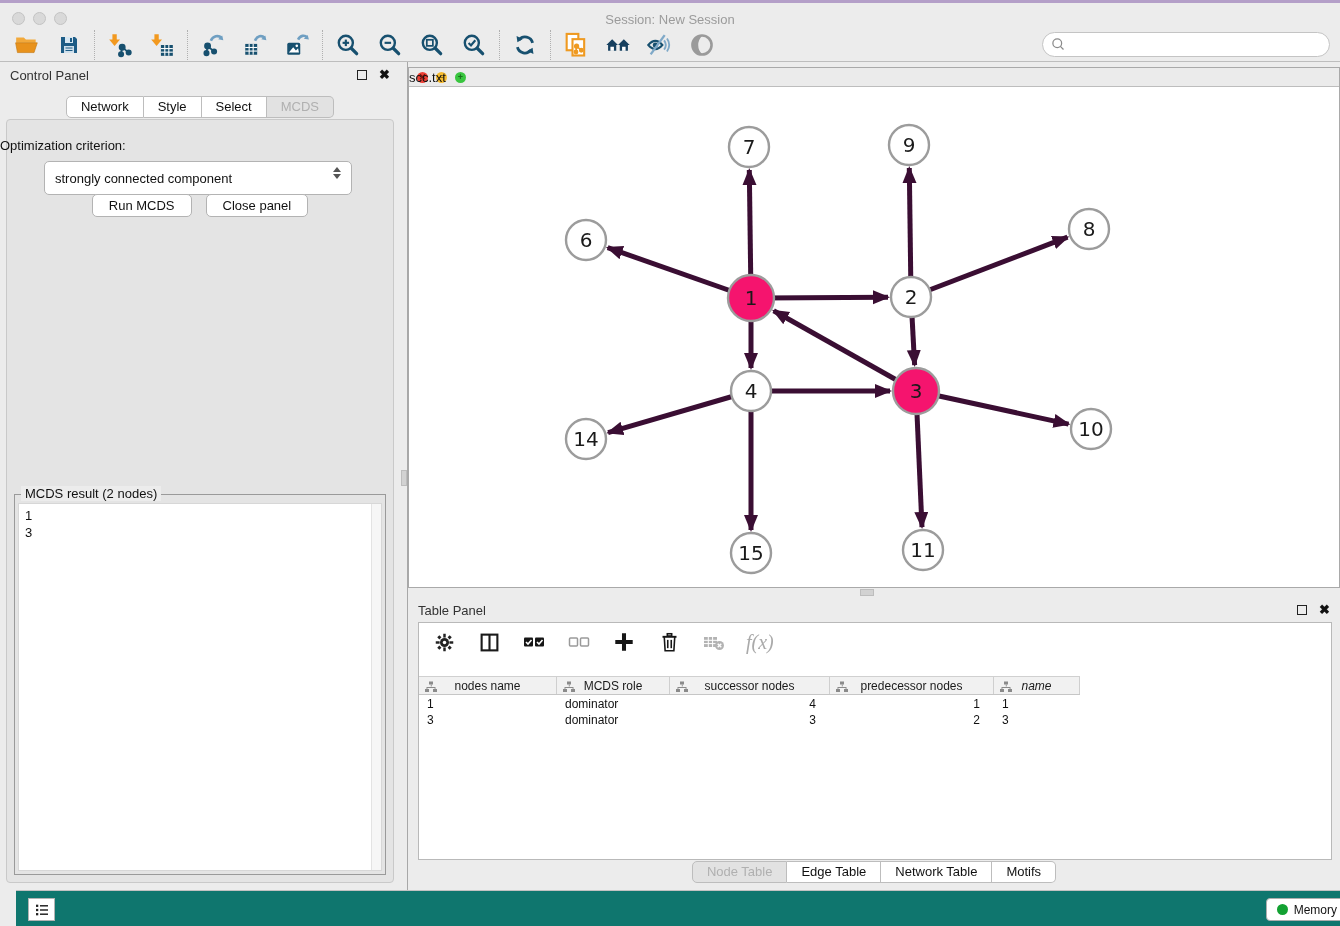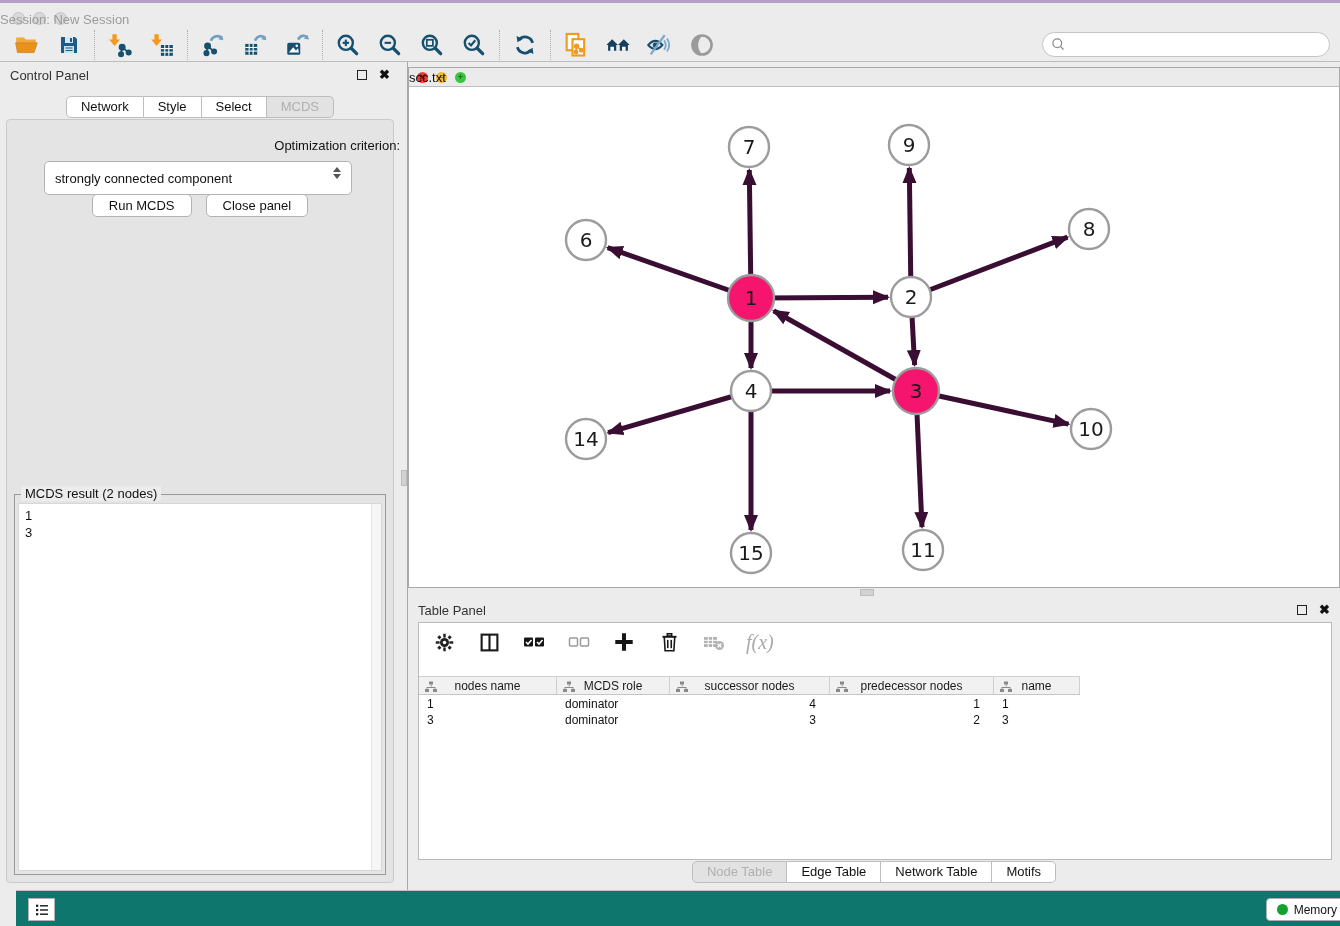--- a/index.html
+++ b/index.html
@@ -4,42 +4,42 @@
 <style>
   * { margin:0; padding:0; box-sizing:border-box; }
   html,body { width:1340px; height:926px; font-family:"Liberation Sans",sans-serif; background:#ececec; overflow:hidden; position:relative; }
   .abs { position:absolute; }
 
   
   #top-strip { left:0; top:0; width:1340px; height:3px; background:#b49fc8; }
   #titlebar { left:0; top:3px; width:1340px; height:25px; background:#ececec; }
   .tl-dot { width:13px; height:13px; border-radius:50%; background:#d9d9d9; border:1px solid #c3c3c3; display:inline-block; }
   #titlebar-dots { left:12px; top:9px; display:flex; gap:8px; }
-  #window-title { width:100%; top:9px; font-size:13px; color:#9b9b9b; }
+  #window-title { width:100%; text-align:center; top:9px; font-size:13px; color:#9b9b9b; }
 
   
   #toolbar { left:0; top:28px; width:1340px; height:34px; border-bottom:1px solid #bdbdbd; background:#ececec; display:flex; align-items:center; padding-left:6px; }
   .tb-btn { width:42px; height:32px; display:flex; align-items:center; justify-content:center; }
   .tb-sep { width:1px; height:30px; border-left:1px dotted #b0b0b0; margin:0 4px; }
   #toolbar-search { position:absolute; left:1042px; top:4px; width:288px; height:25px; background:#fff; border:1px solid #c4c4c4; border-radius:13px; display:flex; align-items:center; padding-left:8px; }
   #toolbar-search input { border:none; outline:none; font-size:13px; width:240px; background:transparent; }
 
   
   #control-panel { left:0; top:62px; width:400px; height:828px; background:#ececec; }
   .panel-header { height:26px; display:flex; align-items:center; padding:0 10px; font-size:13px; color:#333; }
   .panel-header .spacer { flex:1; }
   .float-icon { width:10px; height:10px; border:1.5px solid #222; margin-right:12px; }
   .close-icon { font-size:13px; font-weight:bold; color:#111; line-height:10px; }
   #cp-tabs { left:0; top:34px; width:400px; display:flex; justify-content:center; position:absolute; z-index:3; }
   .tab { height:22px; line-height:20px; padding:0 14px; font-size:13px; background:#fff; border:1px solid #bdbdbd; border-left:none; color:#111; }
   .tab:first-child { border-left:1px solid #bdbdbd; border-radius:5px 0 0 5px; }
   .tab:last-child { border-radius:0 5px 5px 0; }
   .tab.selected { background:#e2e2e2; color:#b0b0b0; }
   #cp-content { left:6px; top:57px; width:388px; height:764px; background:#e4e4e4; border:1px solid #c9c9c9; border-radius:4px; }
-  #opt-label { width:100%; text-align:right; top:76px; font-size:13px; color:#111; }
+  #opt-label { width:100%; text-align:left; top:76px; font-size:13px; color:#111; }
   #opt-select { left:44px; top:99px; width:308px; height:34px; background:#fff; border:1px solid #b3b3b3; border-radius:5px; font-size:13px; display:flex; align-items:center; padding-left:10px; color:#111; }
   #opt-stepper { position:absolute; right:8px; top:3px; width:12px; height:16px; display:flex; flex-direction:column; align-items:center; justify-content:center; gap:2px; }
   .chev-up { width:0; height:0; border-left:4px solid transparent; border-right:4px solid transparent; border-bottom:5px solid #555; }
   .chev-dn { width:0; height:0; border-left:4px solid transparent; border-right:4px solid transparent; border-top:5px solid #555; }
   #cp-buttons { left:0; top:132px; width:400px; display:flex; justify-content:center; gap:14px; position:absolute; }
   .mac-btn { height:23px; background:#fff; border:1px solid #b3b3b3; border-radius:5px; font-size:13px; padding:0 16px; color:#111; font-family:"Liberation Sans",sans-serif; }
   #mcds-fieldset { left:14px; top:432px; width:372px; height:381px; border:1px solid #9a9a9a; }
   #mcds-legend { position:absolute; left:6px; top:-9px; background:#ececec; padding:0 4px; font-size:13px; color:#111; }
   #mcds-result-box { position:absolute; left:3px; top:8px; right:3px; bottom:3px; background:#fff; border:1px solid #d7d7d7; font-size:13px; color:#111; padding:3px 6px; white-space:pre; line-height:17px; }
   #mcds-scroll { position:absolute; right:0; top:0; width:10px; height:100%; background:#f6f6f6; border-left:1px solid #e3e3e3; }
@@ -500,21 +500,21 @@
           <svg width="12" height="12" viewBox="0 0 12 12">
             <g fill="#8a8a8a">
               <rect x="4" y="0.5" width="4" height="3"></rect>
               <rect x="0" y="8" width="4" height="3"></rect>
               <rect x="8" y="8" width="4" height="3"></rect>
               <path d="M5.8 3.5 h0.9 v2 h-0.9 z M1.5 6 h9 v0.9 h-9 z M1.5 6 h0.9 v2 h-0.9 z M9.6 6 h0.9 v2 h-0.9 z"></path>
             </g>
           </svg>
           <span>predecessor nodes</span>
         </div>
-        <div class="th-cell" style="width: 86px;">
+        <div class="th-cell" style="width: 86px; font-style: italic;">
           <svg width="12" height="12" viewBox="0 0 12 12">
             <g fill="#8a8a8a">
               <rect x="4" y="0.5" width="4" height="3"></rect>
               <rect x="0" y="8" width="4" height="3"></rect>
               <rect x="8" y="8" width="4" height="3"></rect>
               <path d="M5.8 3.5 h0.9 v2 h-0.9 z M1.5 6 h9 v0.9 h-9 z M1.5 6 h0.9 v2 h-0.9 z M9.6 6 h0.9 v2 h-0.9 z"></path>
             </g>
           </svg>
           <span>name</span>
         </div>

